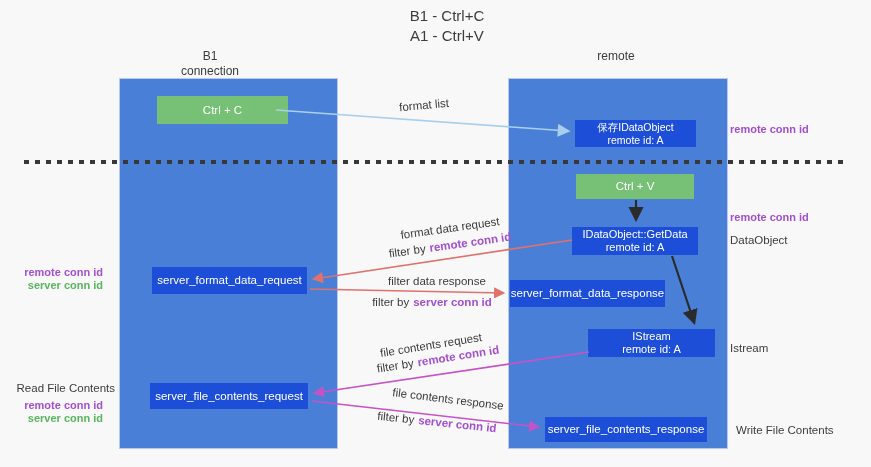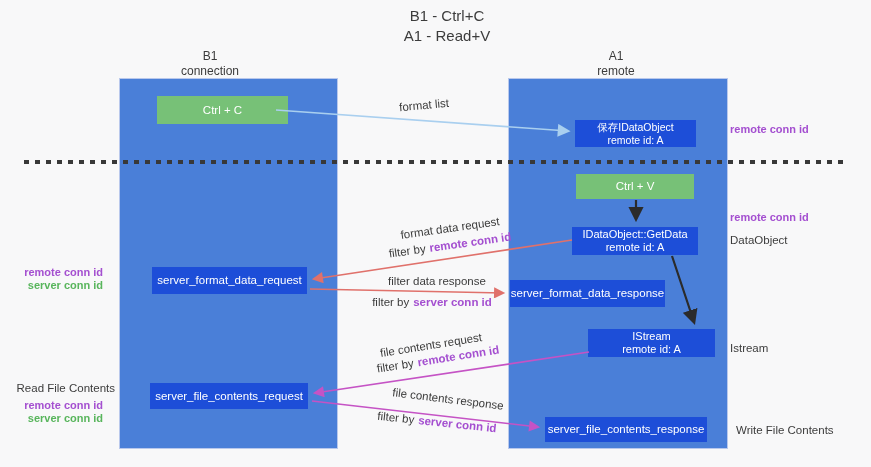--- a/index.html
+++ b/index.html
@@ -61,29 +61,28 @@
   #llbl-4{left:18px;top:399px;width:85px;}
   #llbl-5{left:18px;top:412px;width:85px;}
 </style>
 </head>
 <body>
 
 <div id="canvas">
 
   <div class="title">
     <div>B1 - Ctrl+C</div>
-    <div>A1 - Read+V</div>
+    <div>A1 - Ctrl+V</div>
   </div>
 
   <div class="lane-header" id="header-left">
     <div>B1</div>
     <div>connection</div>
   </div>
   <div class="lane-header" id="header-right">
-    <div>A1</div>
     <div>remote</div>
   </div>
 
   <div class="lane" id="lane-left"></div>
   <div class="lane" id="lane-right"></div>
 
   <div class="box green" id="box-ctrl-c">
     <div>Ctrl + C</div>
   </div>
   <div class="box orange" id="box-save">

